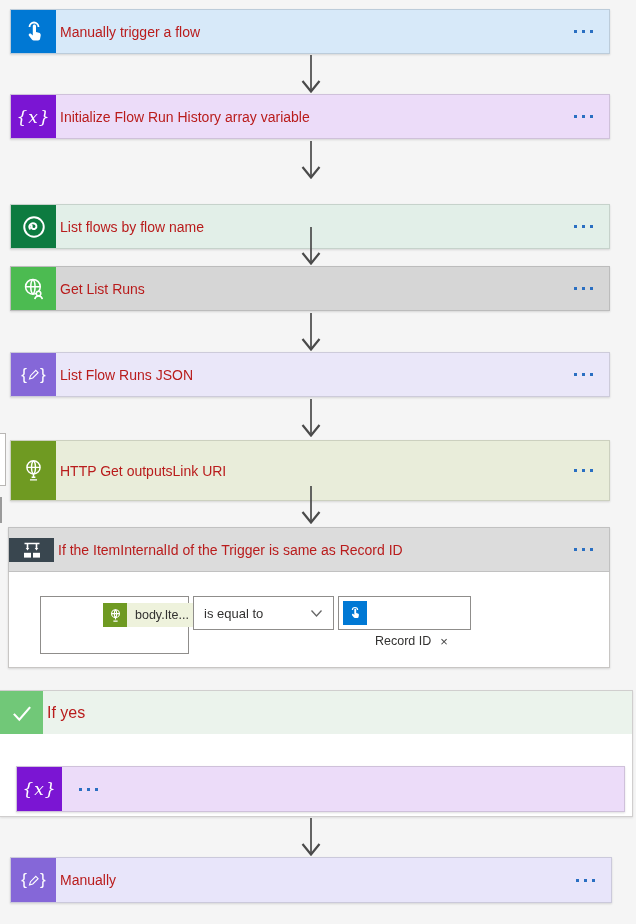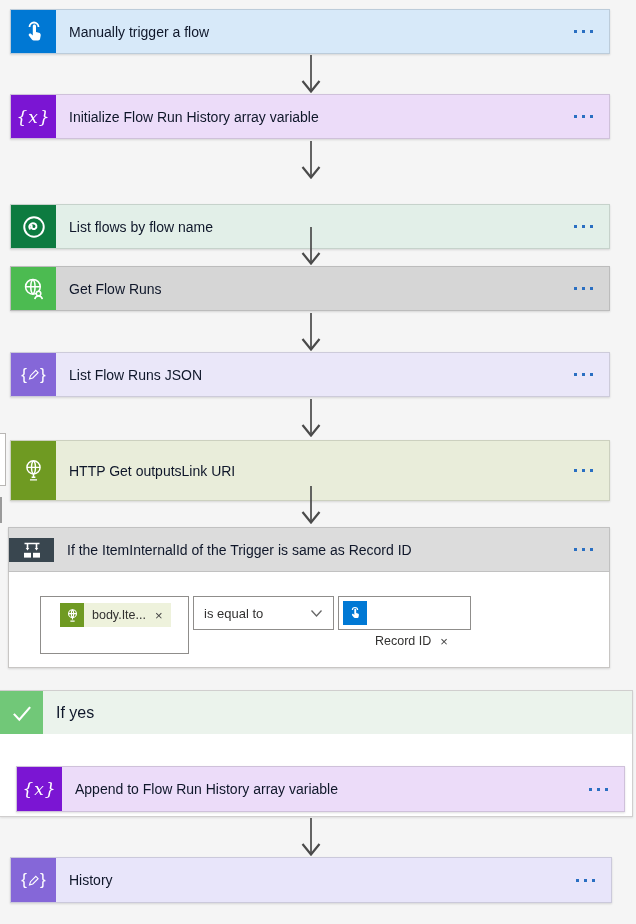--- a/index.html
+++ b/index.html
@@ -6,22 +6,22 @@
   .canvas{position:relative;width:636px;height:924px;overflow:hidden;
           background:#f5f5f5;font-family:"Liberation Sans",sans-serif;}
 
   
   .card{position:absolute;display:flex;align-items:stretch;
         border:1px solid rgba(0,0,0,.12);box-sizing:border-box;
         box-shadow:0 1px 2px rgba(0,0,0,.13);cursor:pointer;}
   .icon{flex:none;display:flex;align-items:center;justify-content:center;color:#fff;}
   .icon-45{width:45px;}
   .icon-43{width:43px;}
-  .label{flex:1;display:flex;align-items:center;padding-left:13px;
-         font-size:14px;color:#0f172a;white-space:nowrap;overflow:hidden;}
+  .label{flex:1;display:flex;align-items:center;padding-left:4px;
+         font-size:14px;color:#b91c1c;white-space:nowrap;overflow:hidden;}
   .menu{width:52px;display:flex;align-items:center;justify-content:center;gap:5px;cursor:pointer;}
   .dot{width:3px;height:3px;background:#2a6fc2;}
 
   
   .ic-blue{background:#0078d4;}
   .ic-purple{background:#7b15d3;}
   .ic-dgreen{background:#0d7b40;}
   .ic-green{background:#4cbb51;}
   .ic-mpurple{background:#8567d8;}
   .ic-olive{background:#6f9a22;}
@@ -43,21 +43,21 @@
   
   .arrow{position:absolute;left:300px;width:22px;height:38px;}
 
   
   .cond-card{position:absolute;left:8px;top:527px;width:602px;
              box-shadow:0 1px 2px rgba(0,0,0,.13);}
   .cond-header{display:flex;align-items:center;height:45px;background:#dcdcdc;
                border:1px solid rgba(0,0,0,.12);box-sizing:border-box;cursor:pointer;}
   .cond-body{position:relative;height:96px;background:#fff;
              border:1px solid #c8c6c4;border-top:none;box-sizing:border-box;}
-  .operand-box{position:absolute;background:#fff;border:1px solid #8f8d8b;box-sizing:border-box;}
+  .operand-box{position:absolute;background:#fff;border:1px solid #8f8d8b;box-sizing:border-box;padding-left:43px;}
   .chip{display:inline-flex;align-items:stretch;height:24px;cursor:pointer;}
   .mini{width:24px;height:24px;display:flex;align-items:center;justify-content:center;color:#fff;flex:none;}
   .chip-body{display:flex;align-items:center;gap:9px;padding:0 8px;font-size:12.5px;color:#323130;}
   .chip-olive{background:#eef2dc;}
   .chip-blue{background:#d7e9fb;margin-top:40px;}
   .x{cursor:pointer;color:#444;font-size:13px;line-height:1;}
   .op-select{position:absolute;background:#fff;border:1px solid #8f8d8b;box-sizing:border-box;
              display:flex;align-items:center;justify-content:space-between;
              padding:0 10px;font-size:13px;color:#323130;cursor:pointer;}
 
@@ -140,21 +140,21 @@
 
   <div class="card bg-gray" style="left:10px;top:266px;width:600px;height:45px">
     <div class="icon icon-45 ic-green">
       <svg width="26" height="26" viewBox="0 0 24 24" fill="none" stroke="#fff" stroke-width="1.4">
         <circle cx="11" cy="10" r="6.8"></circle>
         <path d="M4.2 10h13.6M11 3.2c-2.6 1.9-2.6 11.7 0 13.6M11 3.2c2.6 1.9 2.6 11.7 0 13.6"></path>
         <circle cx="16.2" cy="16.2" r="2.1" fill="#4cbb51"></circle>
         <path d="M12.7 21.3c.3-1.9 1.7-2.9 3.5-2.9s3.2 1 3.5 2.9"></path>
       </svg>
     </div>
-    <div class="label">Get Flow Runs</div>
+    <div class="label">Get List Runs</div>
     <div class="menu">
       <span class="dot"></span>
         <span class="dot"></span>
         <span class="dot"></span>
     </div>
   </div>
 
   <svg class="arrow" style="top:313px" viewBox="0 0 22 38">
     <line x1="11" y1="0" x2="11" y2="35" stroke="#4a4a4a" stroke-width="1.7"></line>
     <polyline points="2.5,26 11,36.5 19.5,26" fill="none" stroke="#4a4a4a" stroke-width="2.2"></polyline>
@@ -270,42 +270,41 @@
         </svg>
       </div>
       <div class="label">If yes</div>
     </div>
   </div>
 
   <div class="card bg-var" style="left:16px;top:766px;width:609px;height:46px">
     <div class="icon icon-45 ic-purple glyph">
       <span>{x}</span>
     </div>
-    <div class="label">Append to Flow Run History array variable</div>
     <div class="menu">
       <span class="dot"></span>
         <span class="dot"></span>
         <span class="dot"></span>
     </div>
   </div>
 
   <svg class="arrow" style="top:818px" viewBox="0 0 22 38">
     <line x1="11" y1="0" x2="11" y2="35" stroke="#4a4a4a" stroke-width="1.7"></line>
     <polyline points="2.5,26 11,36.5 19.5,26" fill="none" stroke="#4a4a4a" stroke-width="2.2"></polyline>
   </svg>
 
   <div class="card bg-compose" style="left:10px;top:857px;width:602px;height:46px">
     <div class="icon icon-45 ic-mpurple">
       <span class="brace">{</span>
       <svg width="13" height="13" viewBox="0 0 13 13">
           <path d="M2.5 11l1-3.3 5.3-5.3 2.3 2.3-5.3 5.3z" fill="none" stroke="#fff" stroke-width="1.1"></path>
         </svg>
       <span class="brace">}</span>
     </div>
-    <div class="label">History</div>
+    <div class="label">Manually</div>
     <div class="menu">
       <span class="dot"></span>
         <span class="dot"></span>
         <span class="dot"></span>
     </div>
   </div>
 
 </div>
 
 </body></html>

